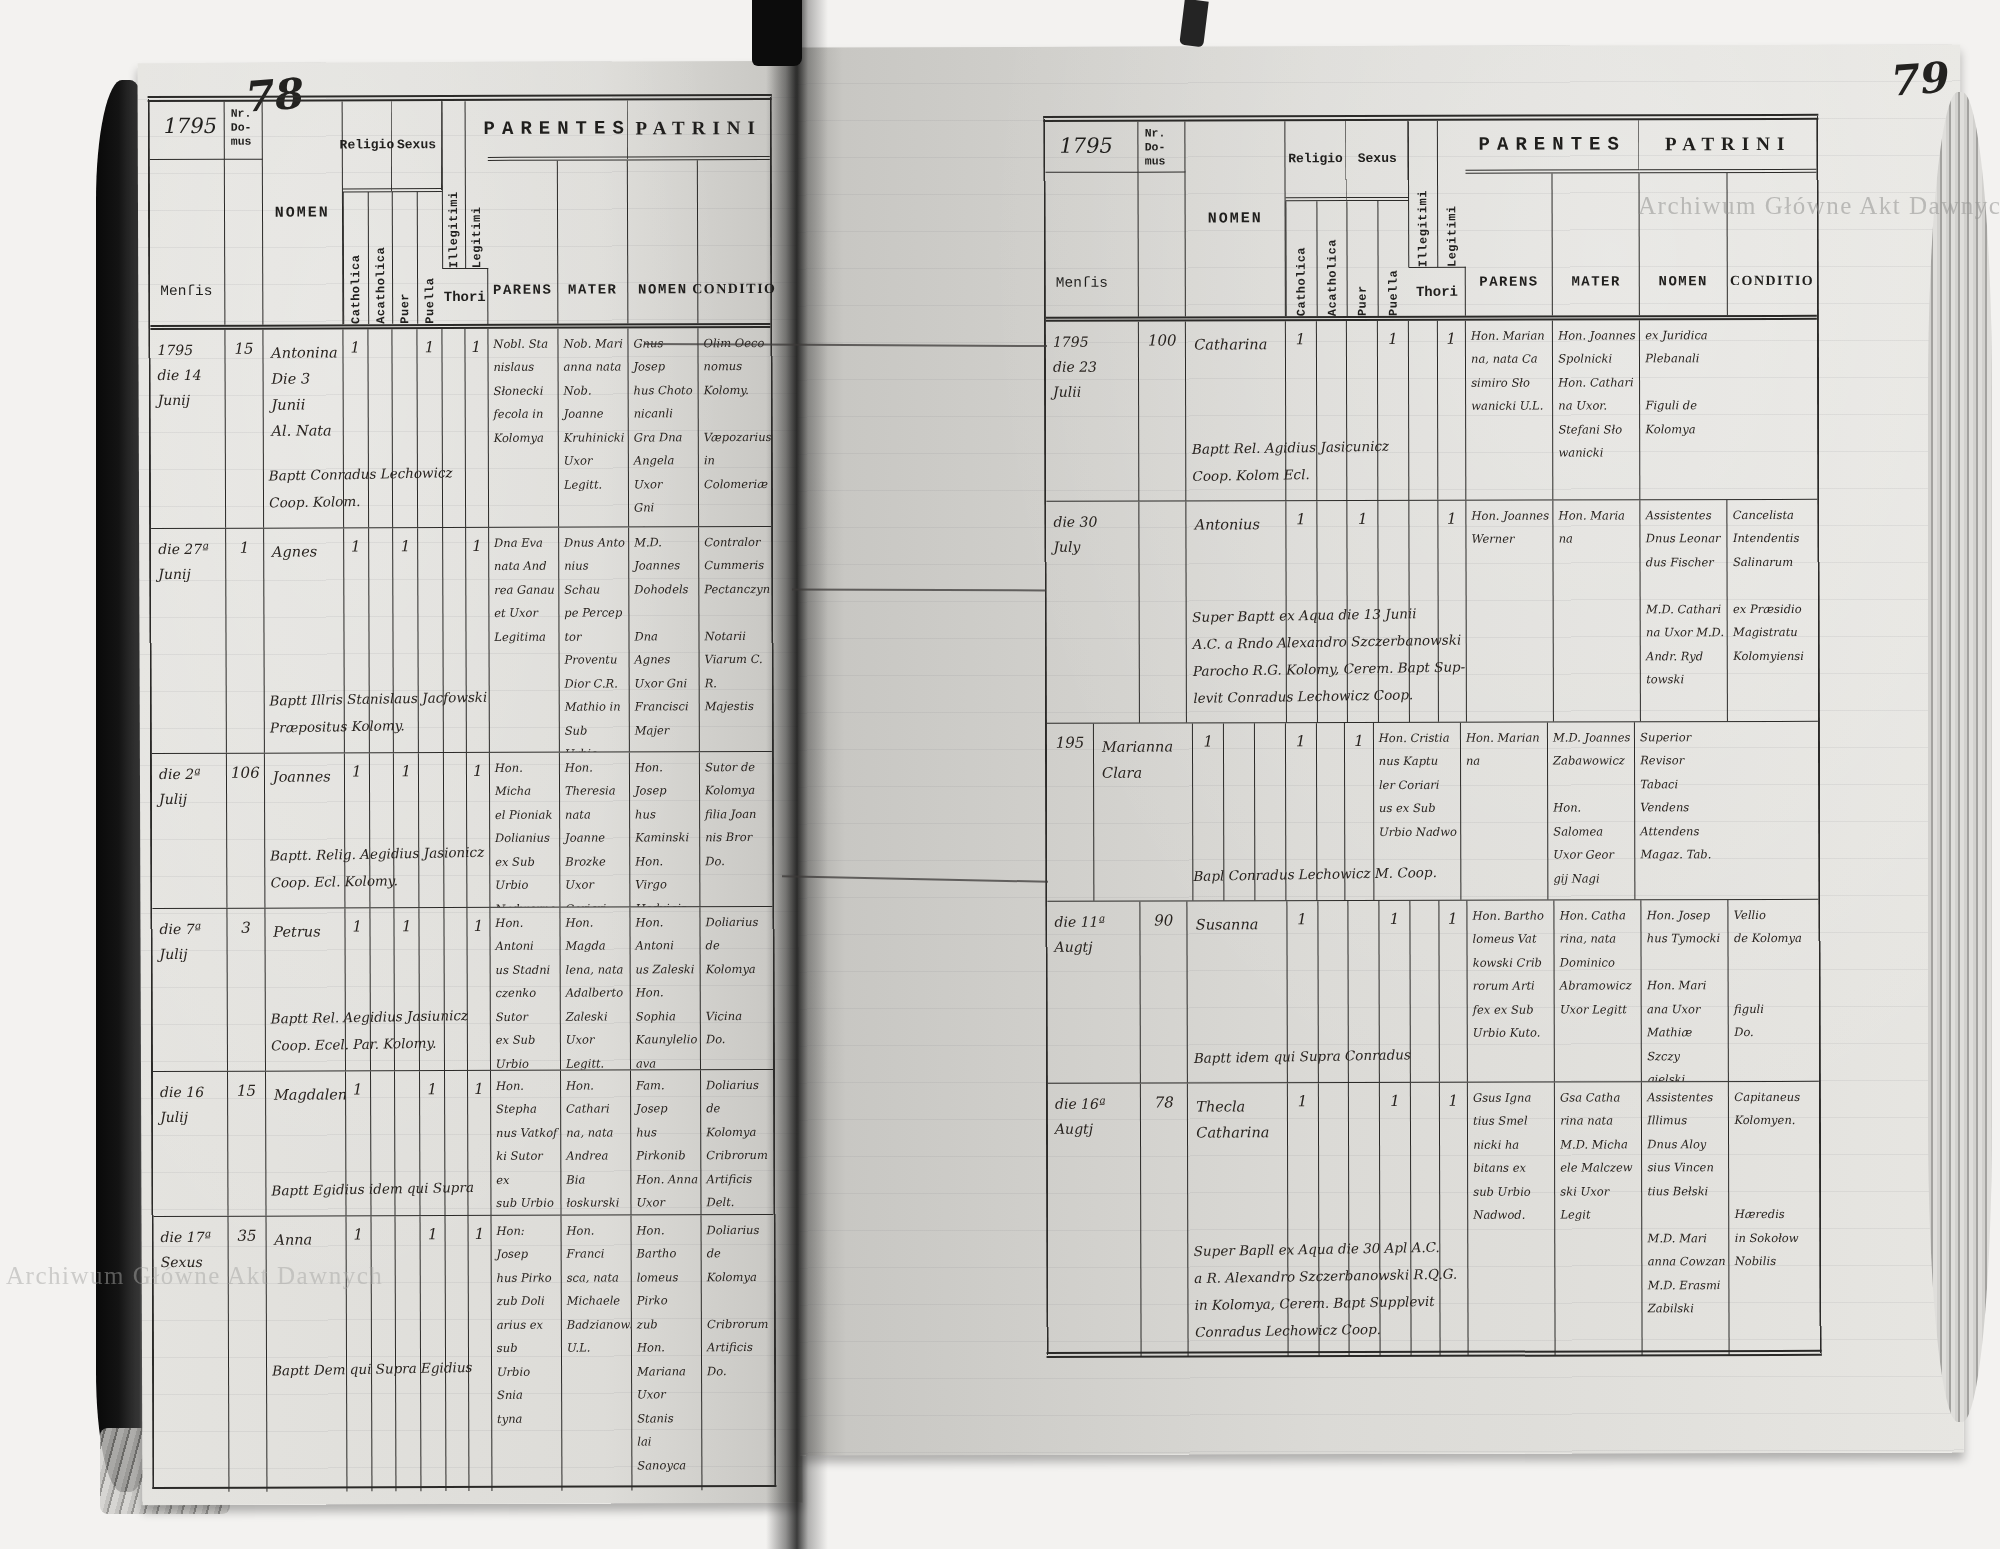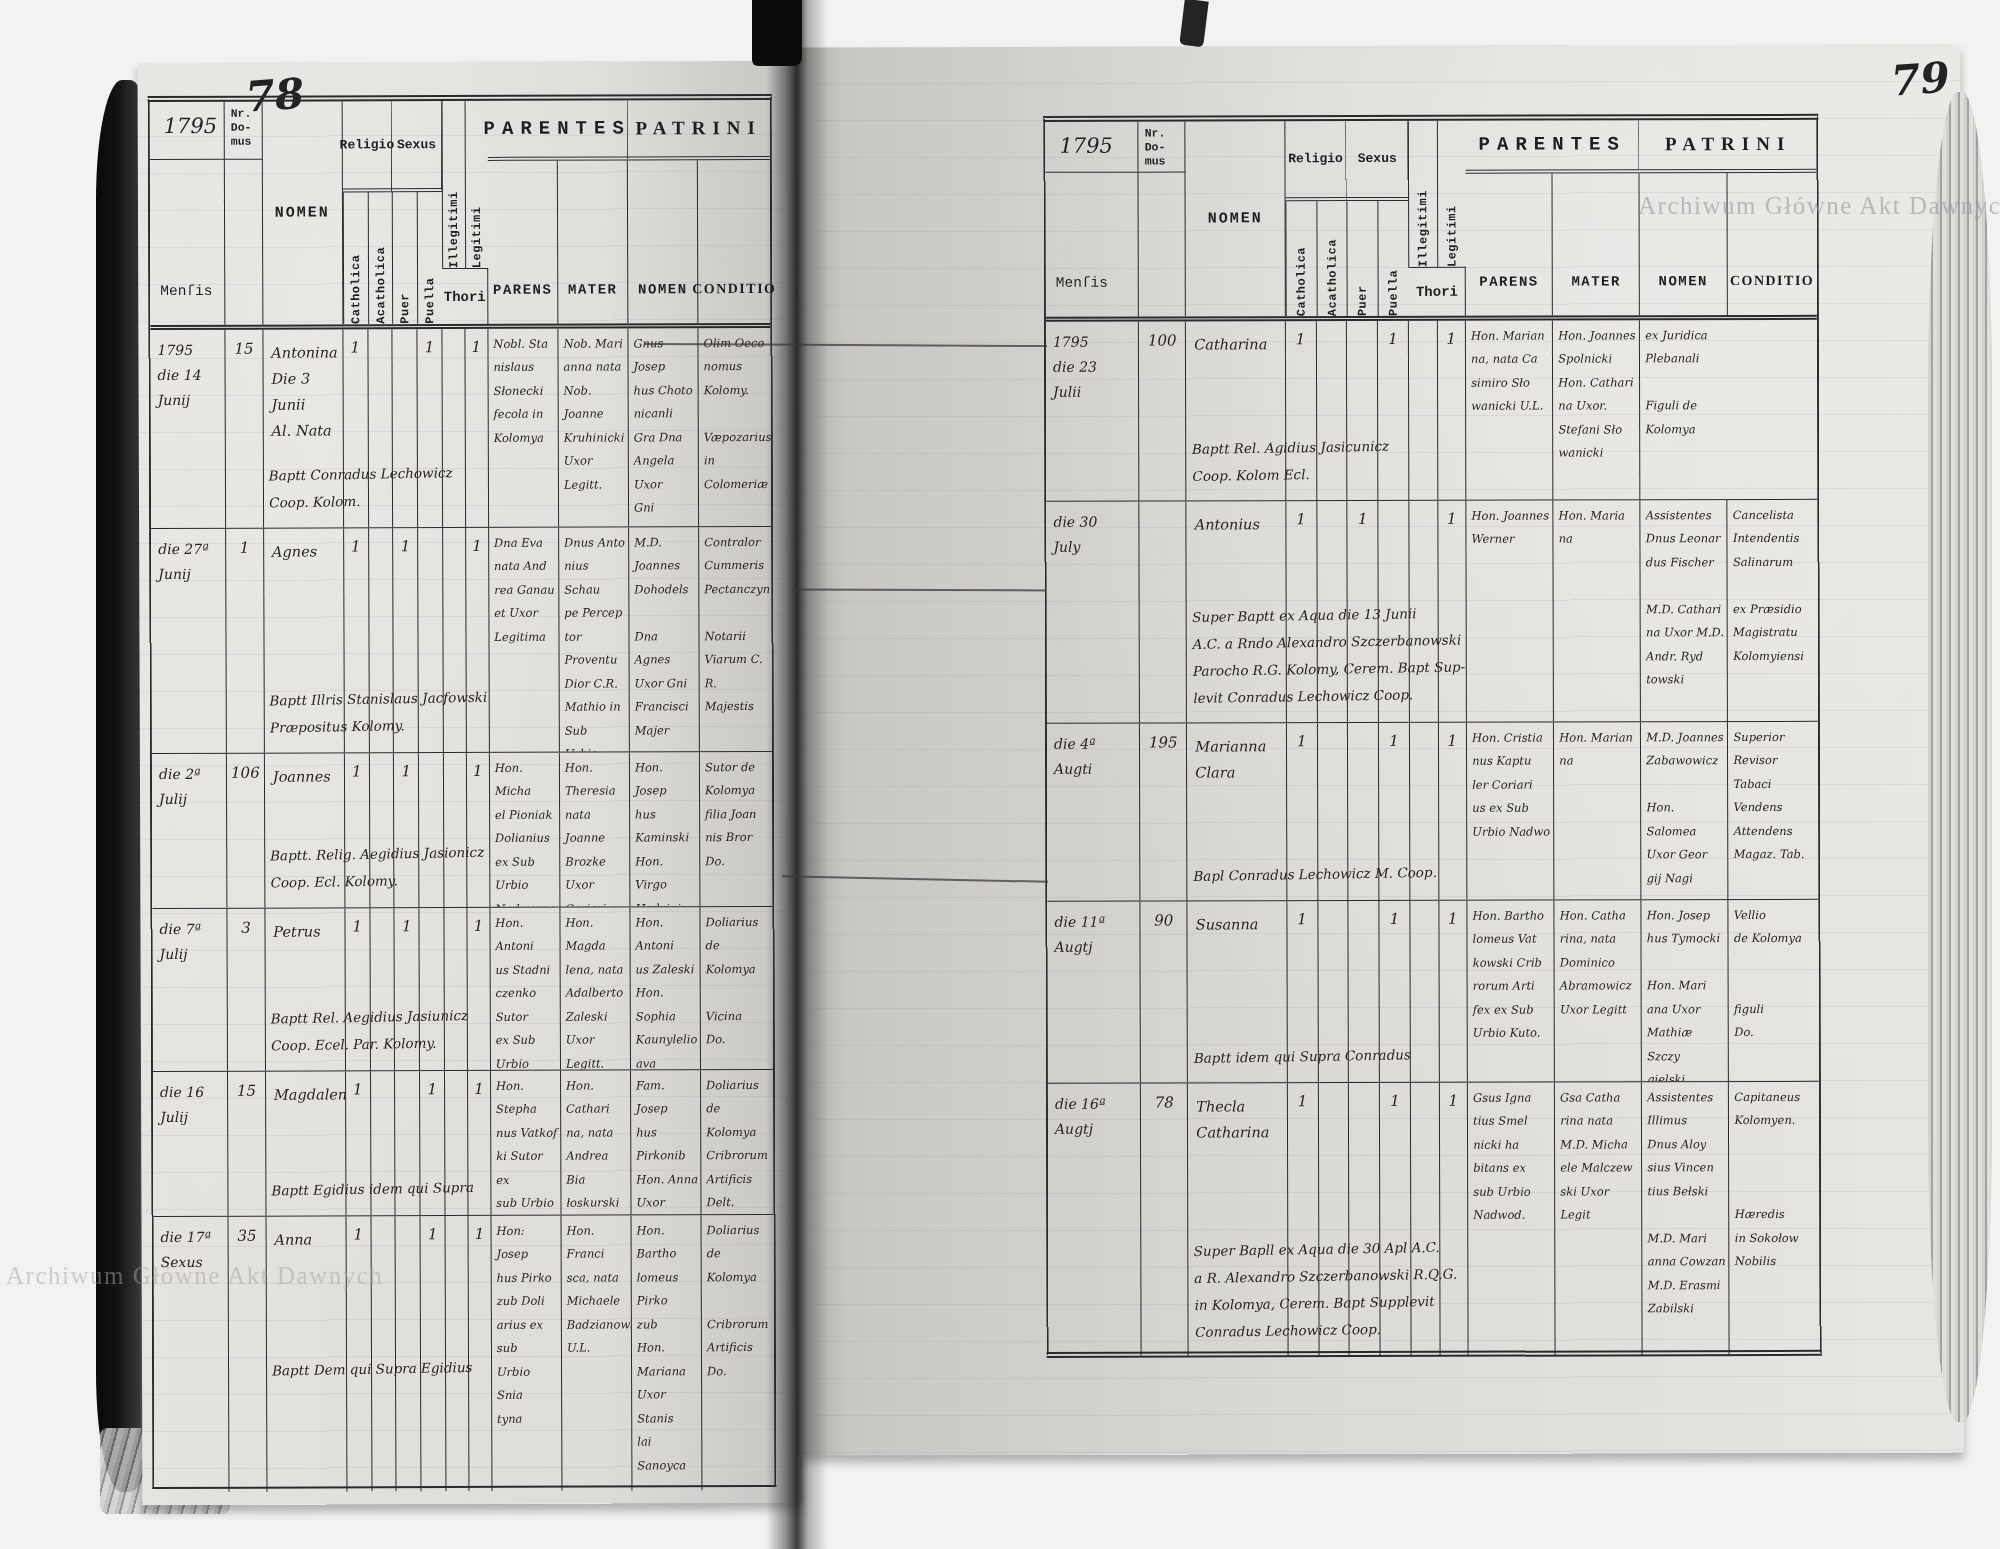--- a/index.html
+++ b/index.html
@@ -426,22 +426,20 @@
 ex Præsidio
 Magistratu
 Kolomyiensi</div>
         <div class="note hw">Super Baptt ex Aqua die 13 Junii
 A.C. a Rndo Alexandro Szczerbanowski
 Parocho R.G. Kolomy, Cerem. Bapt Sup-
 levit Conradus Lechowicz Coop.</div>
       </div>
 
       <div class="trow" style="height:178px;">
-        <div class="c w-me hw t-me">die 4ª
-Augti</div>
         <div class="c w-nr hw t-nr">195</div>
         <div class="c w-no hw t-no">Marianna
 Clara</div>
         <div class="c w-ck hw t-ck">1</div>
         <div class="c w-ck hw t-ck"></div>
         <div class="c w-ck hw t-ck"></div>
         <div class="c w-ck hw t-ck">1</div>
         <div class="c w-il hw t-ck"></div>
         <div class="c w-il hw t-ck">1</div>
         <div class="c w-pa hw t-sm">Hon. Cristia

